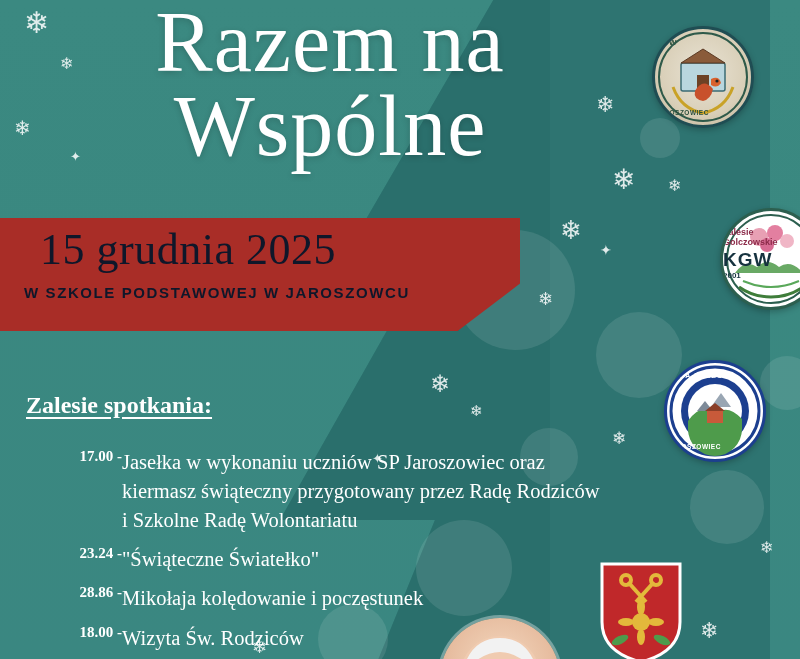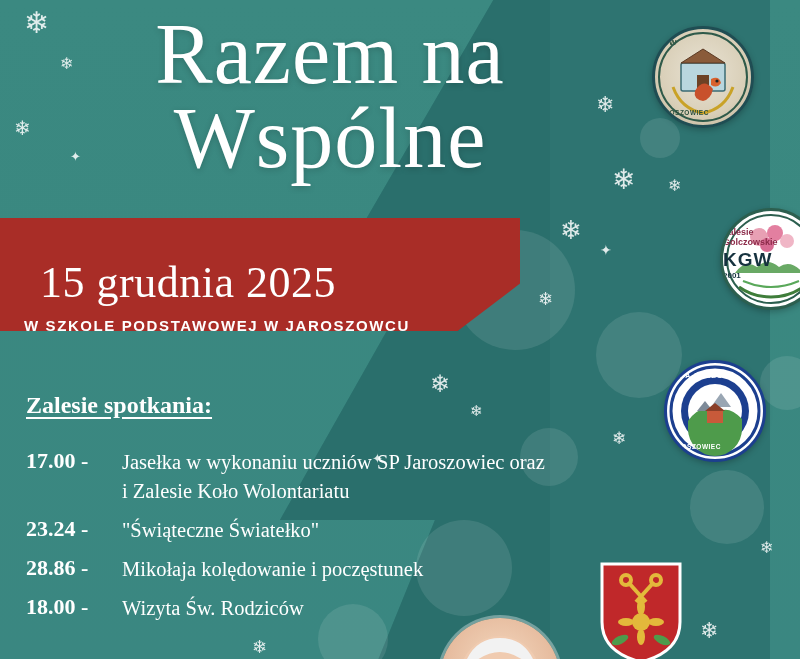--- a/index.html
+++ b/index.html
@@ -45,21 +45,21 @@
     position: absolute;
     color: rgba(255,255,255,0.85);
     line-height: 1;
     user-select: none;
   }
 
   
   .title-block {
     position: absolute;
     left: 0;
-    top: 12px;
+    top: 0;
     width: 660px;
     text-align: center;
     color: #ffffff;
   }
   .title-line {
     font-family: "Liberation Serif", serif;
     font-weight: normal;
     font-size: 86px;
     line-height: 0.98;
     letter-spacing: 1px;
@@ -77,22 +77,21 @@
     background: #a92d27;
     clip-path: polygon(0 0, 100% 0, 100% 58%, 88% 100%, 0 100%);
     box-shadow: 0 2px 8px rgba(0,0,0,0.15);
   }
   .banner-inner {
     position: absolute;
     left: 0;
     top: 218px;
     width: 520px;
     height: 81px;
-    color: #ffffff;
-    margin-top: 33px;
+    color: #0f172a;
   }
   .banner-date {
     position: absolute;
     left: 40px;
     top: 6px;
     font-family: "Liberation Serif", serif;
     font-size: 44px;
     letter-spacing: 0.5px;
   }
   .banner-place {
@@ -127,22 +126,23 @@
     font-size: 20.5px;
   }
   .prow {
     display: flex;
     align-items: flex-start;
     margin-bottom: 10px;
   }
   .ptime {
     flex: 0 0 96px;
     font-weight: bold;
-    font-size: 22px;
+    font-size: 15px;
     white-space: nowrap;
+    text-align: right;
   }
   .pdesc {
     flex: 1 1 auto;
     line-height: 1.42;
   }
   .pdesc .l2, .pdesc .l3 { display: block; }
 
   
   .emblem {
     position: absolute;
@@ -253,21 +253,22 @@
   </div>
 
   <div class="program-heading">Zalesie spotkania:</div>
 
   <div class="program-list">
 
     <div class="prow">
       <div class="ptime">17.00 -</div>
       <div class="pdesc">
         <span class="l1">Jasełka w wykonaniu uczniów SP Jaroszowiec oraz</span>
-        <span class="l3">i Zalesie Koło Wolontariatu</span>
+        <span class="l2">kiermasz świąteczny przygotowany przez Radę Rodziców</span>
+        <span class="l3">i Szkolne Radę Wolontariatu</span>
       </div>
     </div>
 
     <div class="prow">
       <div class="ptime">23.24 -</div>
       <div class="pdesc">
         <span class="l1">"Świąteczne Światełko"</span>
       </div>
     </div>
 

